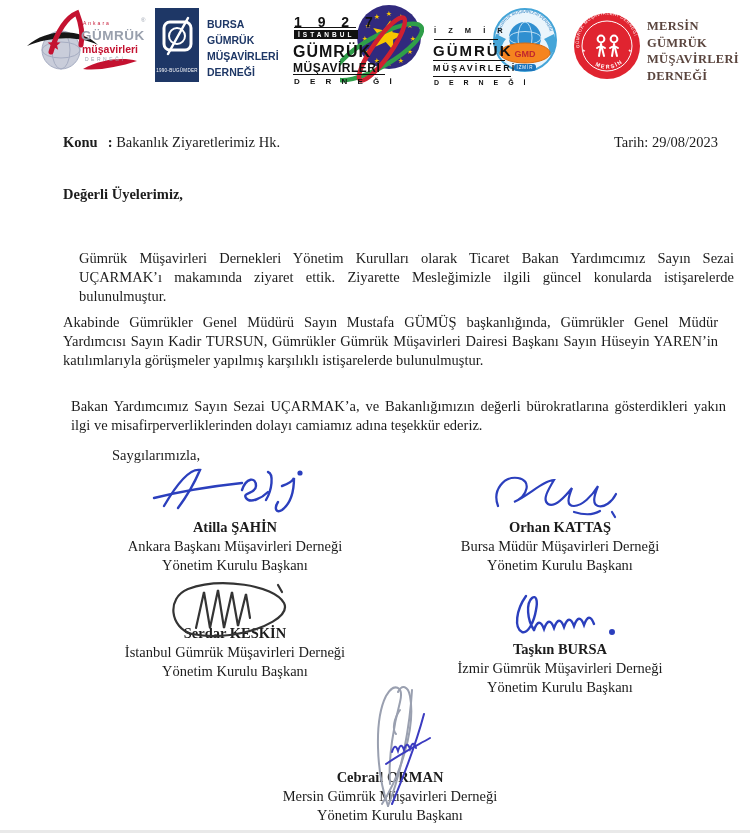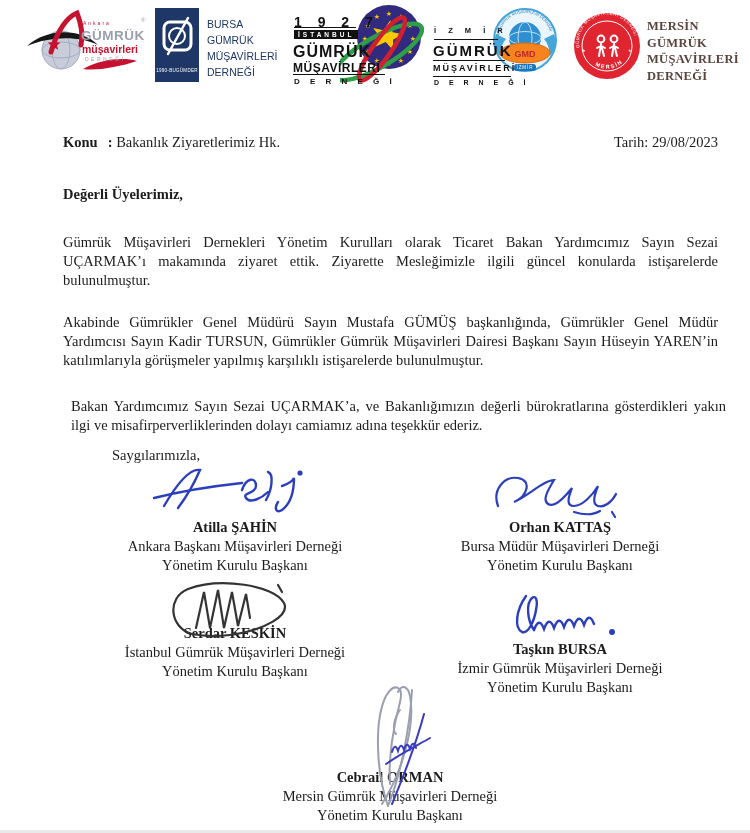--- a/index.html
+++ b/index.html
@@ -18,21 +18,21 @@
   
   .ank-l1{color:#c41230;font-size:5px;letter-spacing:2px;}
   .ank-l2{color:#99a0ad;font-size:13.5px;font-weight:bold;letter-spacing:.5px;}
   .ank-l3{color:#c41230;font-size:10.5px;font-weight:bold;}
   .ank-l4{color:#99a0ad;font-size:5px;letter-spacing:2.5px;}
   .ank-reg{color:#99a0ad;font-size:6px;}
   
   .bursa-rect{position:absolute;left:2px;top:0;width:44px;height:74px;background:#1e3766;}
   .bursa-badge{position:absolute;left:2px;top:60px;width:44px;text-align:center;color:#fff;
                font-size:4.5px;letter-spacing:.3px;font-family:"Liberation Sans",sans-serif;}
-  .bursa-t{color:#1e3766;font-weight:normal;font-size:10.5px;line-height:16px;
+  .bursa-t{color:#1e3766;font-weight:bold;font-size:10.5px;line-height:16px;
            font-family:"Liberation Sans",sans-serif;position:absolute;left:54px;top:8px;}
   
   .ist-year{color:#111;font-size:14px;letter-spacing:6px;font-weight:bold;}
   .ist-city{background:#111;color:#fff;font-size:6.5px;letter-spacing:3px;padding:1px 4px;font-weight:bold;}
   .ist-l1{color:#111;font-weight:900;font-size:16px;letter-spacing:1px;}
   .ist-l2{color:#111;font-weight:900;font-size:12px;letter-spacing:.5px;}
   .ist-l3{color:#111;font-weight:bold;font-size:8px;letter-spacing:4px;}
   .ist-line{position:absolute;height:1px;background:#111;}
   
   .izm-city{color:#111;font-weight:bold;font-size:7.5px;letter-spacing:5px;}
@@ -182,21 +182,21 @@
       <span>Bakanlık Ziyaretlerimiz Hk.</span>
     </div>
     <div>
       <span>Tarih:</span>
       <span>29/08/2023</span>
     </div>
   </div>
 
   <div class="abs meta bold" style="left:63px;top:186px;">Değerli Üyelerimiz,</div>
 
-  <p class="abs body-text" style="left:63px;top:233px;width:655px;margin:0;">Gümrük Müşavirleri Dernekleri Yönetim Kurulları olarak Ticaret Bakan Yardımcımız Sayın Sezai UÇARMAK’ı makamında ziyaret ettik. Ziyarette Mesleğimizle ilgili güncel konularda istişarelerde bulunulmuştur.</p>
+  <p class="abs body-text" style="left:63px;top:233px;width:655px;margin:16px;">Gümrük Müşavirleri Dernekleri Yönetim Kurulları olarak Ticaret Bakan Yardımcımız Sayın Sezai UÇARMAK’ı makamında ziyaret ettik. Ziyarette Mesleğimizle ilgili güncel konularda istişarelerde bulunulmuştur.</p>
   <p class="abs body-text" style="left:63px;top:313px;width:655px;margin:0;">Akabinde Gümrükler Genel Müdürü Sayın Mustafa GÜMÜŞ başkanlığında, Gümrükler Genel Müdür Yardımcısı Sayın Kadir TURSUN, Gümrükler Gümrük Müşavirleri Dairesi Başkanı Sayın Hüseyin YAREN’in katılımlarıyla görüşmeler yapılmış karşılıklı istişarelerde bulunulmuştur.</p>
   <p class="abs body-text" style="left:63px;top:389px;width:655px;margin:8px;">Bakan Yardımcımız Sayın Sezai UÇARMAK’a, ve Bakanlığımızın değerli bürokratlarına gösterdikleri yakın ilgi ve misafirperverliklerinden dolayı camiamız adına teşekkür ederiz.</p>
 
   <div class="abs meta" style="left:112px;top:447px;">Saygılarımızla,</div>
 
   <svg class="sig-svg" style="left:150px;top:460px;" width="170" height="60" viewBox="0 0 170 60">
     <g fill="none" stroke="#2b3fbd" stroke-width="2.4" stroke-linecap="round">
       <path d="M14,46 C28,22 40,8 50,10 C44,24 34,40 28,48"></path>
       <path d="M4,38 C36,30 64,26 92,23"></path>
       <path d="M92,30 c4,-12 14,-14 14,-4 c0,8 -14,6 -10,12 c4,6 16,0 22,-6"></path>

